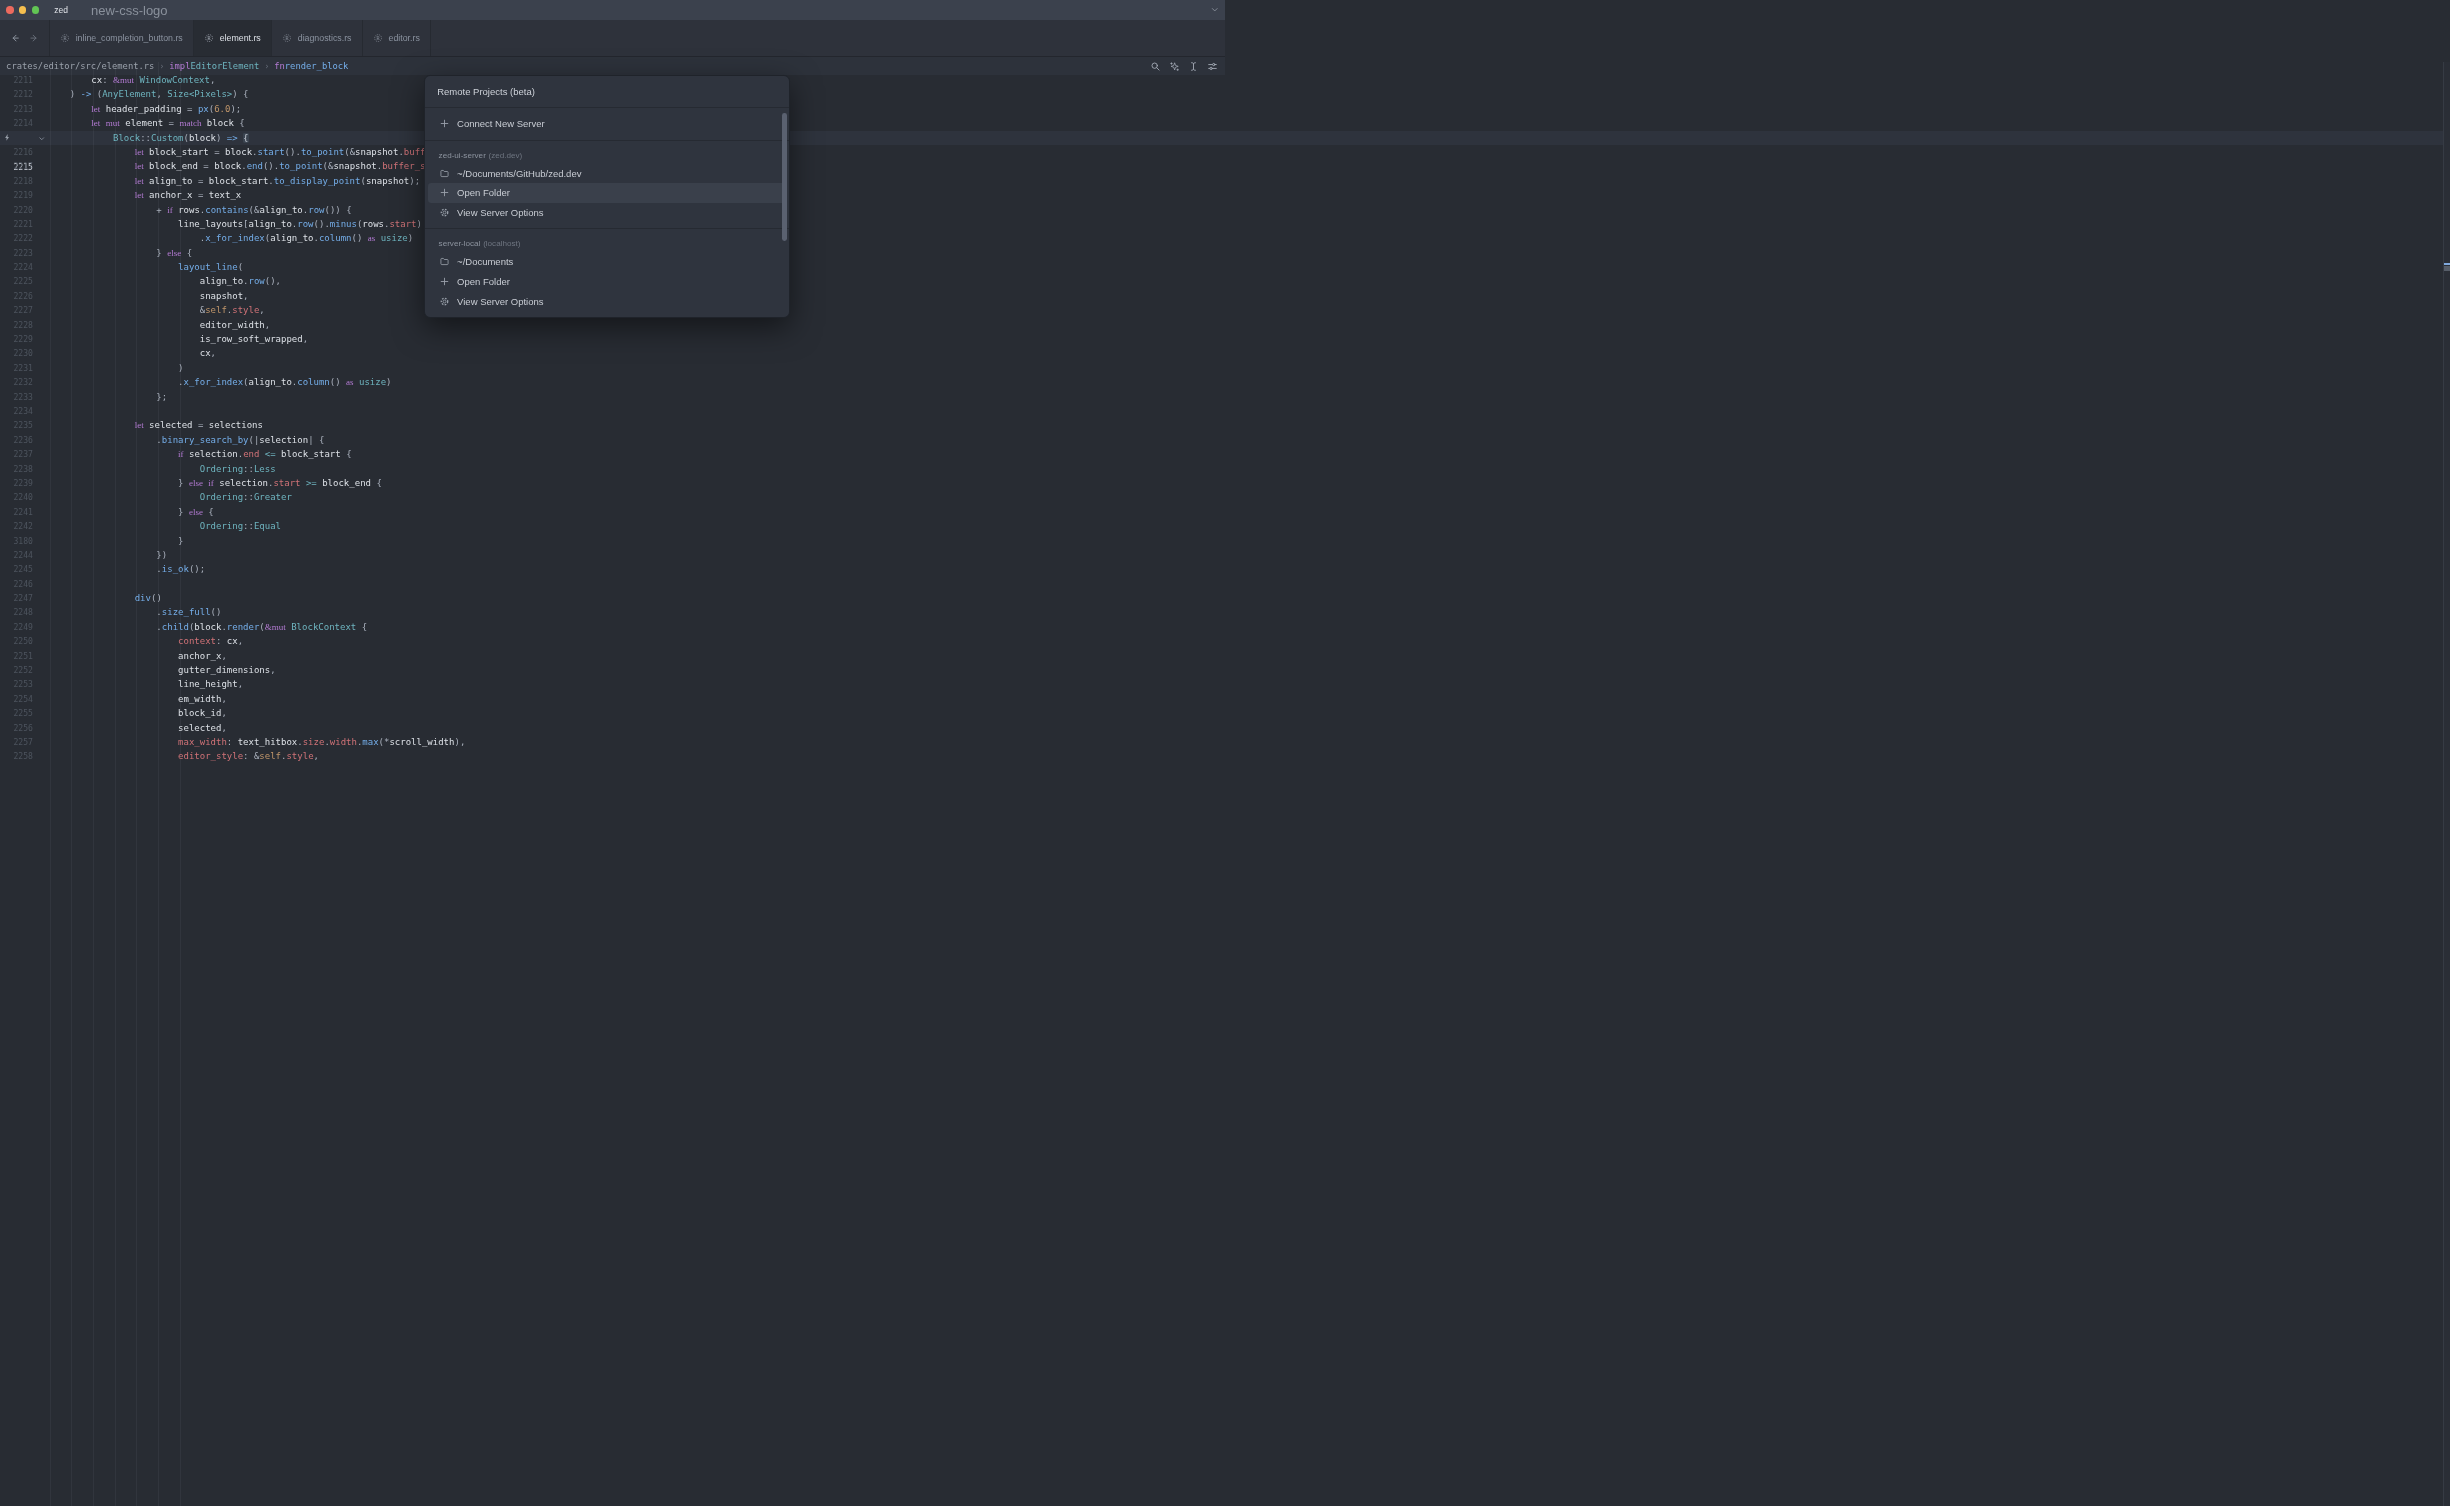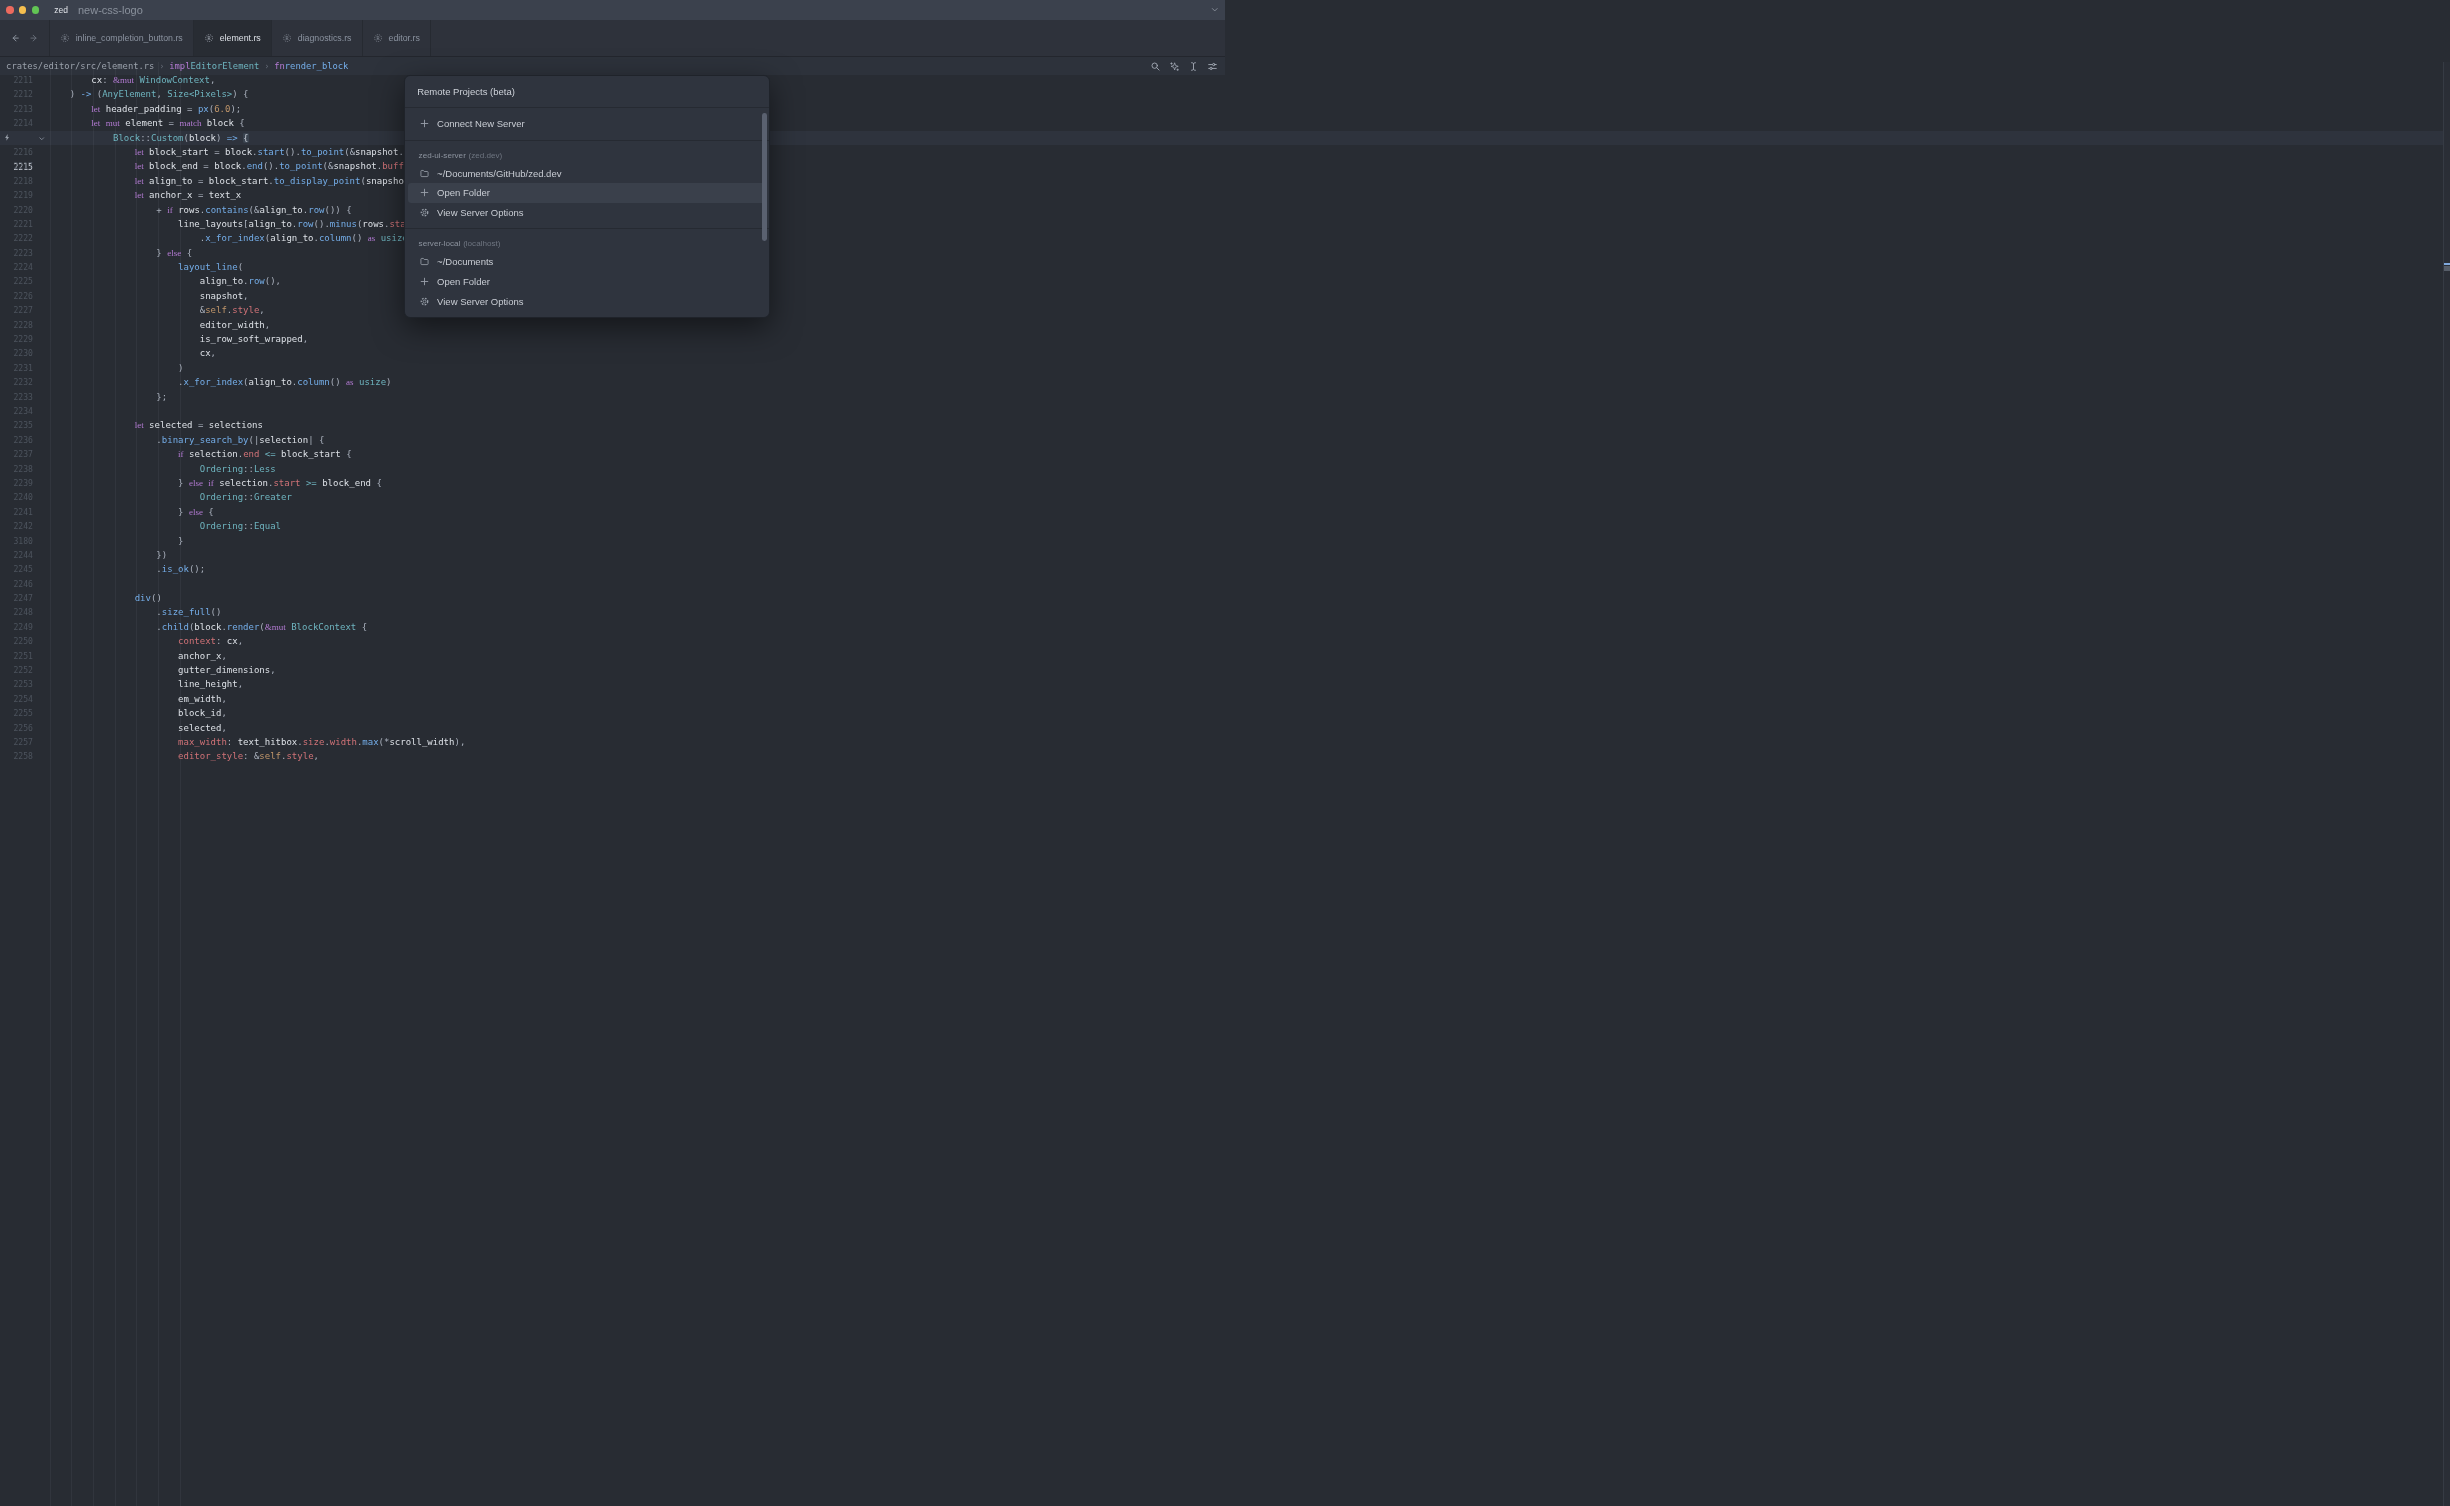--- a/index.html
+++ b/index.html
@@ -4,21 +4,21 @@
 <style>
   html,body{margin:0;padding:0;width:1225px;height:753px;overflow:hidden;
     background:var(--bg,#282c33);font-family:"Liberation Sans",sans-serif;}
   *{box-sizing:border-box;}
 
   
   .titlebar{height:20.4px;background:var(--titlebar);display:flex;align-items:center;position:relative;}
   .tl{width:7.5px;height:7.5px;border-radius:50%;margin-right:5.4px;display:inline-block;}
   .tl-wrap{display:flex;align-items:center;padding-left:6.1px;}
   .title-app{color:#e1e4ea;font-size:8.5px;margin-left:9.5px;}
-  .title-proj{color:#8a919c;font-size:11px;margin-left:10px;}
+  .title-proj{color:#8a919c;font-size:13px;margin-left:23px;}
   .tb-chev{position:absolute;right:5.4px;top:5.4px;color:#8a919c;width:9.5px;height:9.5px;}
 
   
   .tabbar{height:37px;background:var(--chrome);display:flex;align-items:stretch;border-bottom:0.7px solid #23262d;}
   .navbtns{display:flex;align-items:center;gap:9.5px;padding:0 9.5px;}
   .navbtn{width:10.2px;height:10.2px;color:#949ba6;}
   .navbtn.dim{color:#6c737e;}
   .tab{display:flex;align-items:center;gap:5.4px;padding:0 10.2px;border-right:0.7px solid #262a31;
        color:#8b93a0;font-size:8.8px;cursor:default;}
   .tab:first-of-type{border-left:0.7px solid #262a31;}
@@ -56,21 +56,21 @@
   .tk-a{color:var(--func);}
   .tk-c{color:#c6ccd6;background:#3a434f;border-radius:1.4px;}
 
   
   .vsb{position:absolute;right:0;top:0;bottom:0;width:7.5px;background:#2a2e36;
        border-left:0.7px solid #363b44;z-index:6;}
   .vsb-cursor{position:absolute;left:0;right:0;top:201px;height:2px;background:var(--marker);}
   .vsb-thumb{position:absolute;left:0;right:0;top:204px;height:4.8px;background:#565d68;}
 
   
-  .modal{position:absolute;left:404px;top:75px;width:366px;background:var(--modal_bg);
+  .modal{position:absolute;left:424px;top:75px;width:366px;background:var(--modal_bg);
     border:0.7px solid #1f232a;border-radius:6.1px;box-shadow:0 9.5px 30px rgba(0,0,0,.5);
     z-index:10;overflow:hidden;}
   .mhead{height:32px;display:flex;align-items:center;padding:0 12.2px;color:#ced2d9;
     font-size:9.5px;border-bottom:0.7px solid var(--divider);}
   .sect{padding:6.1px 0;}
   .sect + .sect{border-top:0.7px solid var(--divider);}
   .mitem{height:19.7px;display:flex;align-items:center;gap:7.5px;padding:0 10.2px;margin:0 3.4px;
     border-radius:3.4px;font-size:9.5px;color:var(--text);}
   .mitem.msel{background:var(--modal_hover);}
   .micon{width:11px;height:11px;color:var(--icon);display:flex;align-items:center;justify-content:center;flex:none;}

